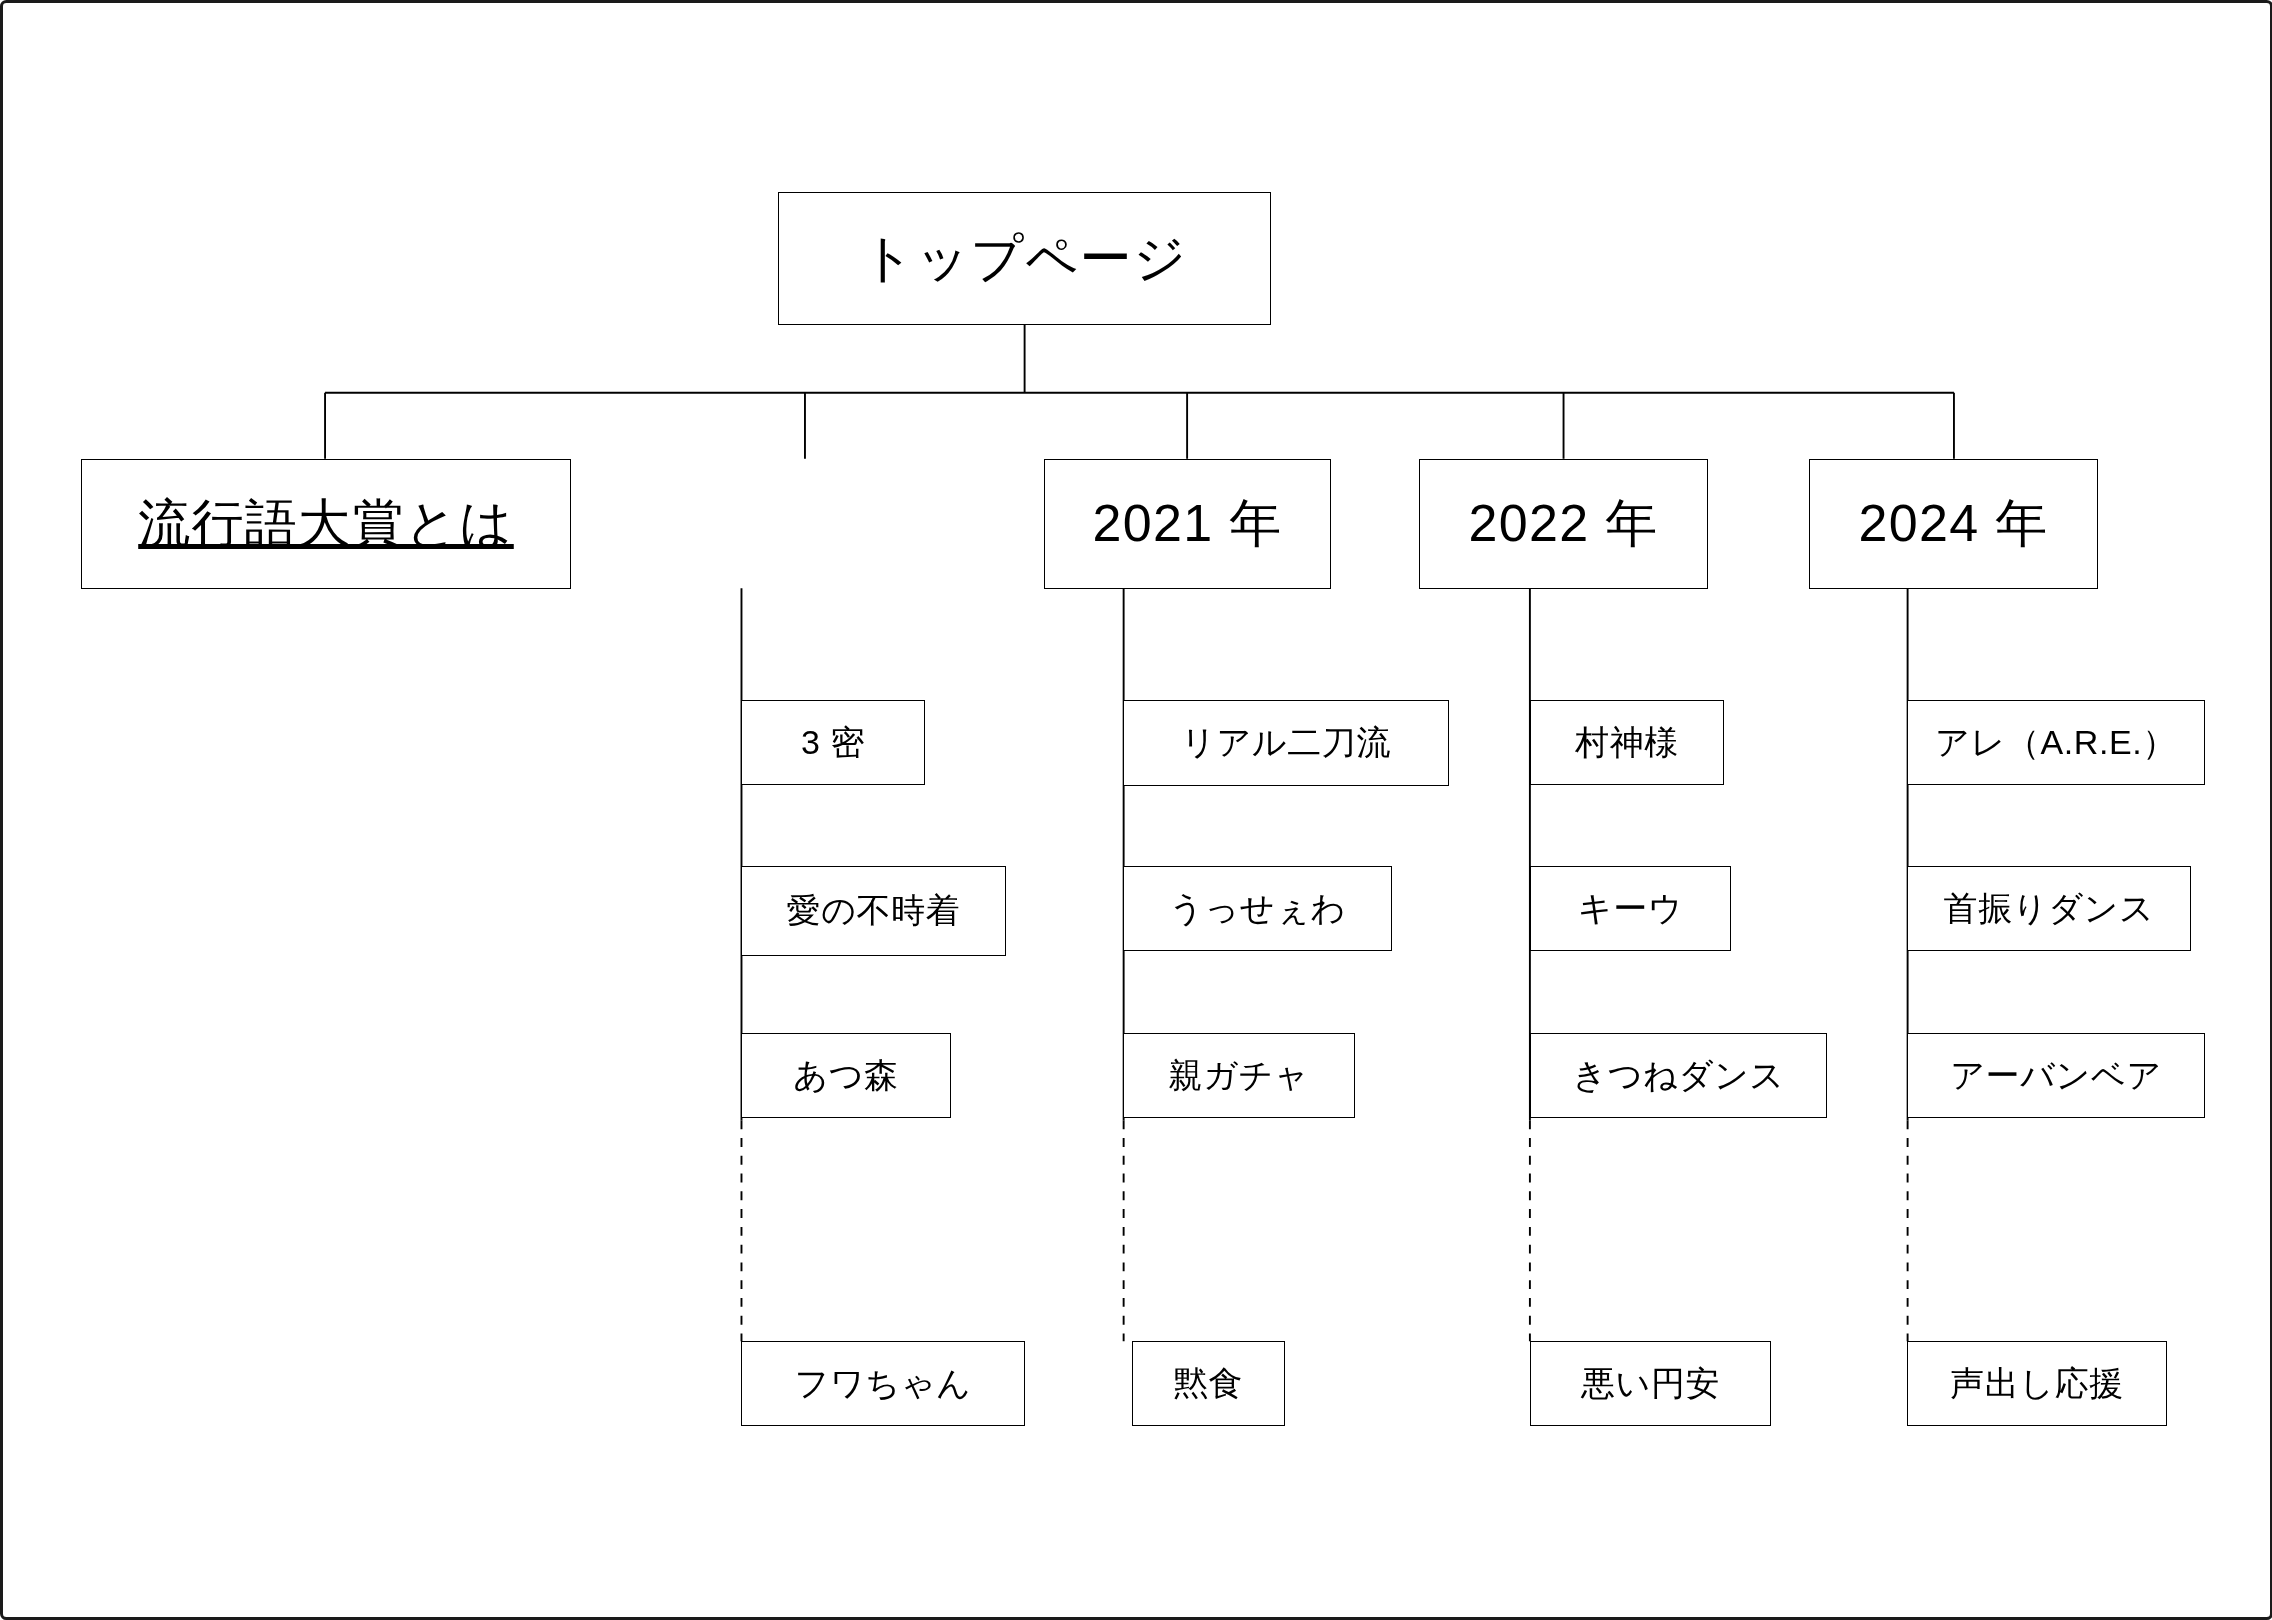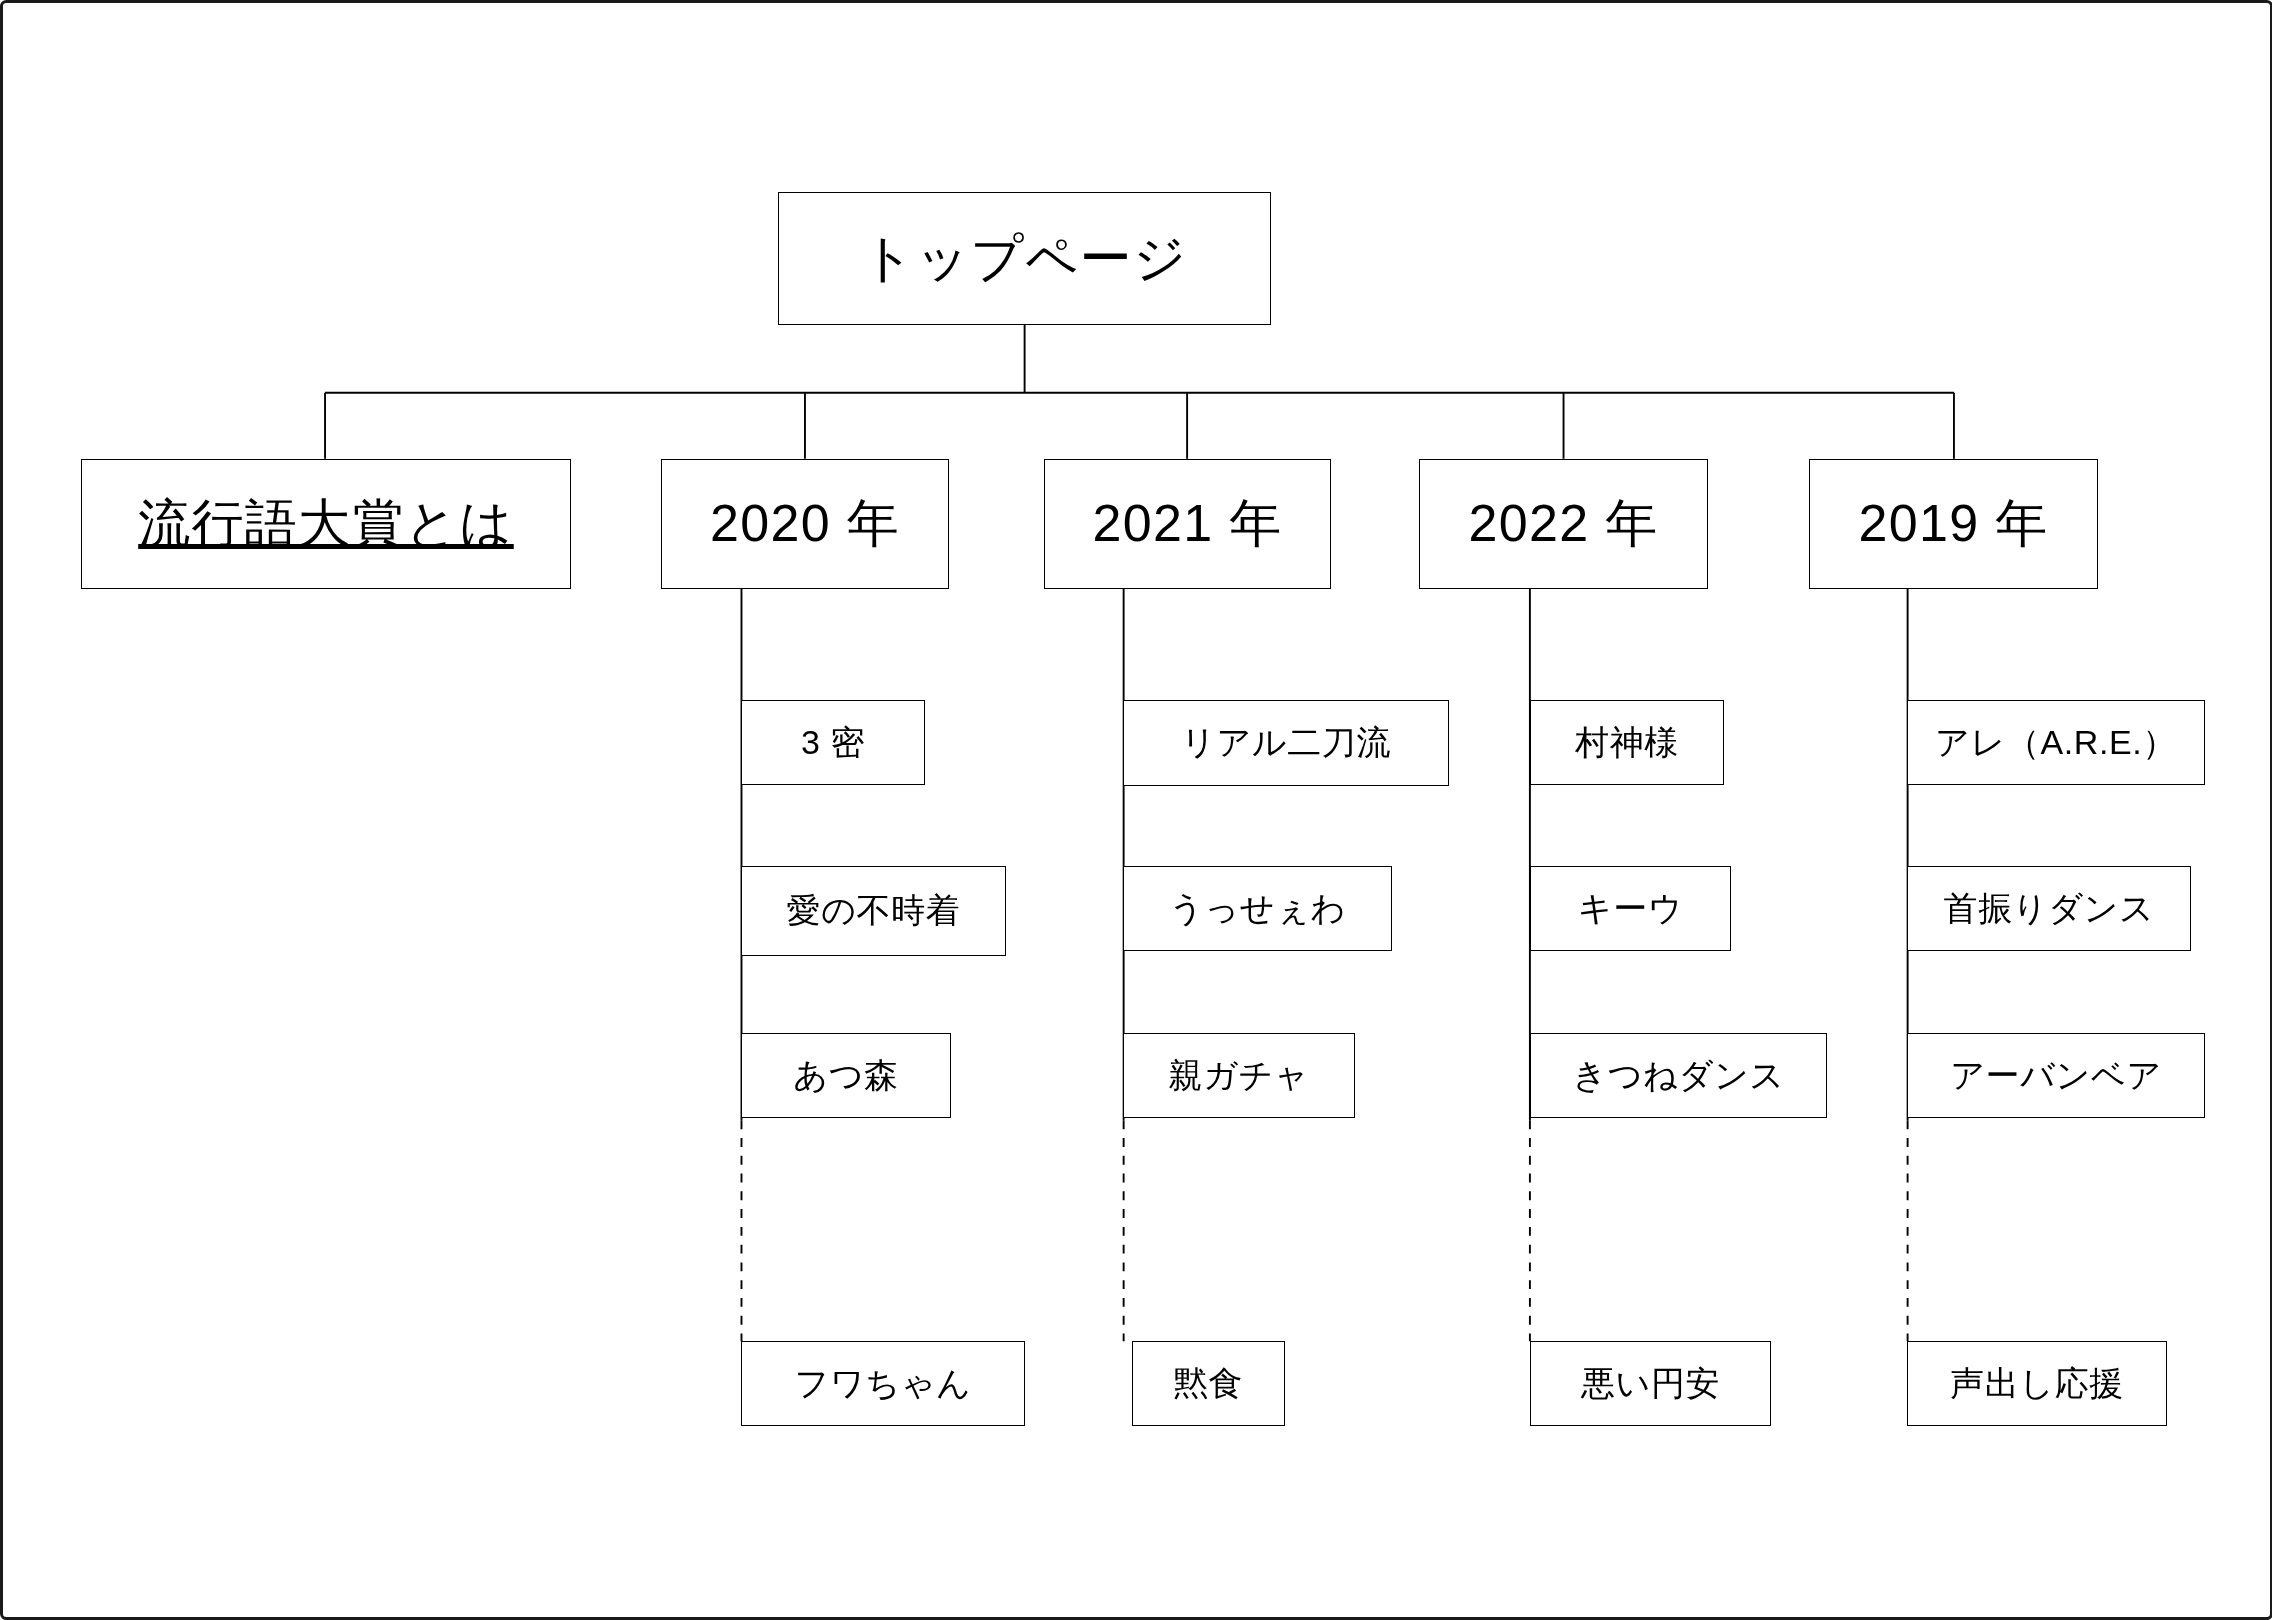--- a/index.html
+++ b/index.html
@@ -73,27 +73,26 @@
     <line x1="2405" y1="1760" x2="2405" y2="2108" stroke="#000" stroke-width="3" stroke-dasharray="14 14"></line>
 
     <line x1="3000" y1="922" x2="3000" y2="1760" stroke="#000" stroke-width="3"></line>
     <line x1="3000" y1="1760" x2="3000" y2="2108" stroke="#000" stroke-width="3" stroke-dasharray="14 14"></line>
   </svg>
 
   <div class="node big" style="left:775px; top:189px; width:493px; height:133px;">トップページ</div>
 
   <div class="node big" style="left:78px; top:456px; width:490px; height:130px;text-decoration:underline;">流行語大賞とは</div>
 
-  <div class="node big" style="left:658px; top:456px; width:288px; height:130px;">2020 年</div>
 
   <div class="node big" style="left:1041px; top:456px; width:287px; height:130px;">2021 年</div>
 
   <div class="node big" style="left:1416px; top:456px; width:289px; height:130px;">2022 年</div>
 
-  <div class="node big" style="left:1806px; top:456px; width:289px; height:130px;">2019 年</div>
+  <div class="node big" style="left:1806px; top:456px; width:289px; height:130px;">2024 年</div>
 
   <div class="node small" style="left:738px; top:697px; width:184px; height:85px;">3 密</div>
   <div class="node small" style="left:738px; top:863px; width:265px; height:90px;">愛の不時着</div>
   <div class="node small" style="left:738px; top:1030px; width:210px; height:85px;">あつ森</div>
   <div class="node small" style="left:738px; top:1338px; width:284px; height:85px;">フワちゃん</div>
 
   <div class="node small" style="left:1120px; top:697px; width:326px; height:86px;">リアル二刀流</div>
   <div class="node small" style="left:1120px; top:863px; width:269px; height:85px;">うっせぇわ</div>
   <div class="node small" style="left:1120px; top:1030px; width:232px; height:85px;">親ガチャ</div>
   <div class="node small" style="left:1129px; top:1338px; width:153px; height:85px;">黙食</div>

